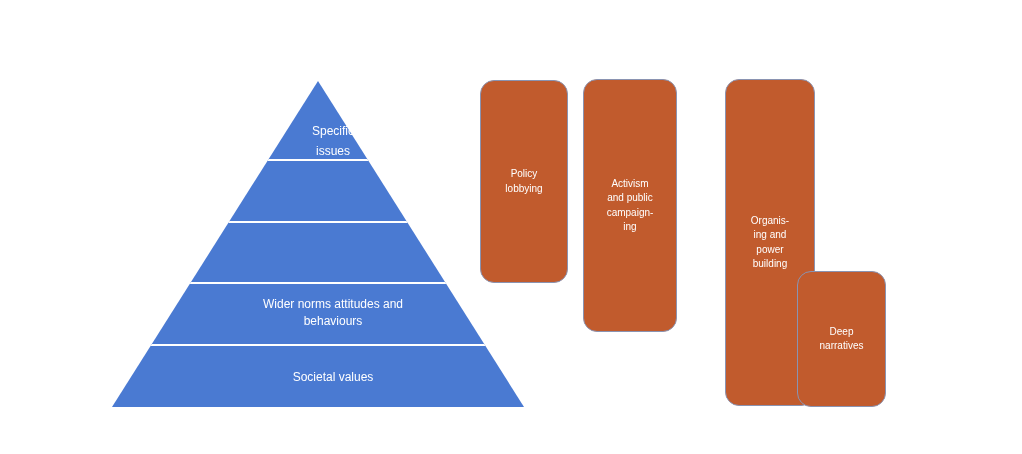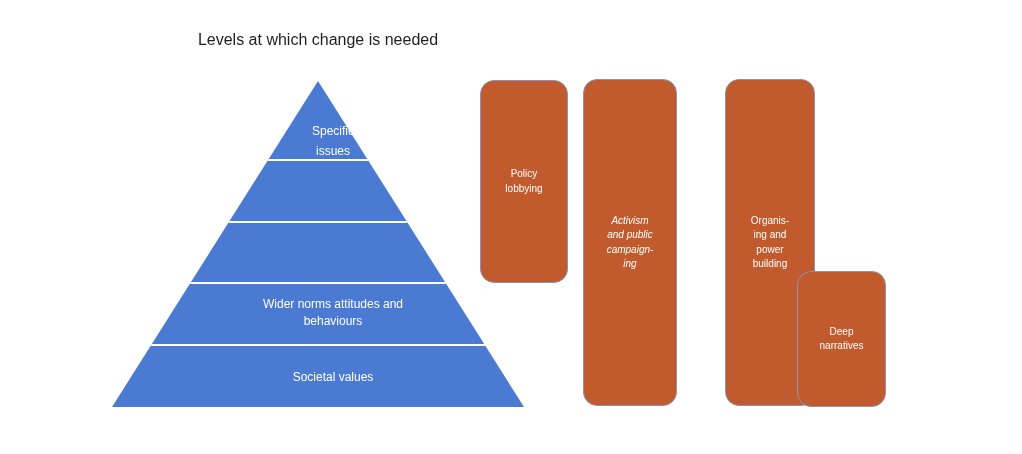--- a/index.html
+++ b/index.html
@@ -45,30 +45,29 @@
     background: var(--strategy-orange, #c15b2d);
     border: 1.5px solid var(--box-border, #8a93b1);
     border-radius: 14px;
     display: flex; align-items: center; justify-content: center;
   }
   .box-label {
     color: var(--shape-text, #ffffff); font-size: 10px; line-height: 1.45;
     text-align: center; white-space: pre-line;
   }
   .box1 { left: 480px; top: 80px;  width: 88px; height: 203px; }
-  .box2 { left: 583px; top: 79px;  width: 94px; height: 327px; font-style: italic; }
+  .box2 { left: 583px; top: 79px;  width: 94px; height: 253px; }
   .box3 { left: 692px; top: 79px;  width: 90px; height: 327px; margin-left: 33px; }
   .box4 { left: 797px; top: 271px; width: 89px; height: 136px; justify-content: center; }
 </style>
 </head>
 <body>
 
 <div class="slide">
 
-  <div class="title left-title">Levels at which change is needed</div>
 
 
   <div class="pyramid">
     <div class="tri">
       <div class="divider d1"></div>
       <div class="divider d2"></div>
       <div class="divider d3"></div>
       <div class="divider d4"></div>
     </div>
     <div class="plabel pl1">Specific

